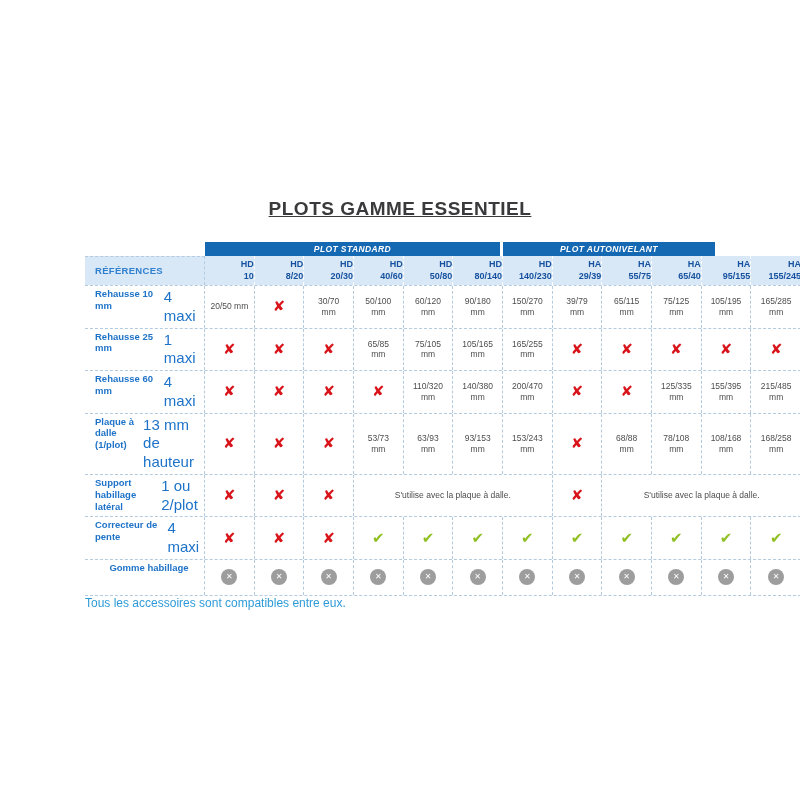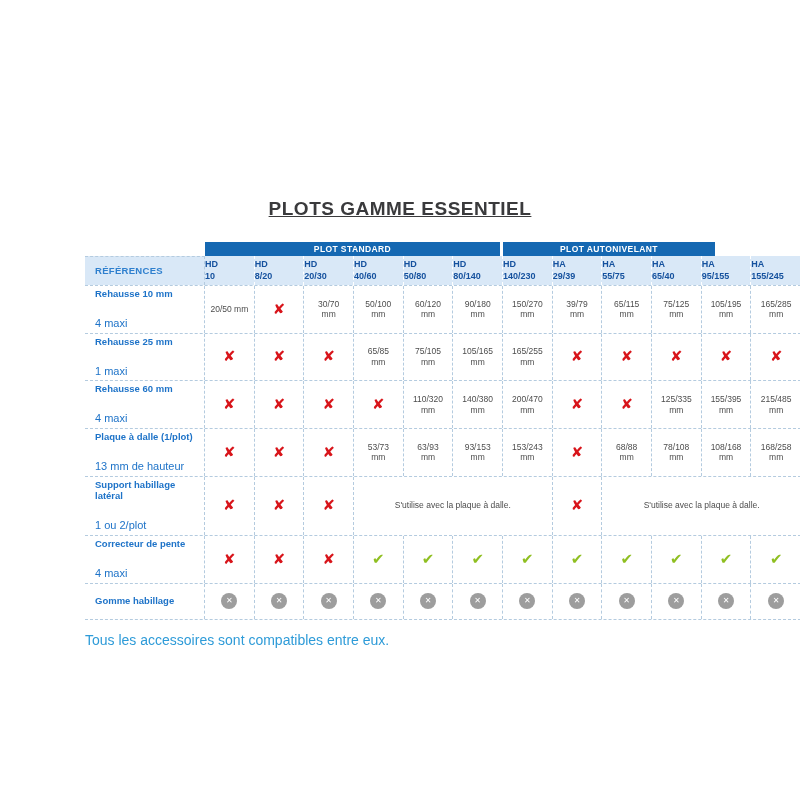--- a/index.html
+++ b/index.html
@@ -31,30 +31,30 @@
   }
   
   .band-row{display:flex;height:14px;}
   .band-spacer{width:120px;flex:0 0 120px;}
   .band{
     background:var(--band-blue);
     color:#fff;
     font-size:8.5px;
     font-weight:bold;
     letter-spacing:.4px;
-    display:flex;align-items:center;justify-content:center;
+    display:flex;align-items:center;justify-content:center;font-style:italic;
   }
   .band-std{flex:0 0 295px;margin-right:3px;}
   .band-auto{flex:0 0 212px;}
   
   .grid{display:grid;grid-template-columns:120px repeat(12,1fr);width:716px;}
   .header-grid{height:30px;border-bottom:1px dashed var(--dash);}
   .header-grid .cell{
     background:var(--header-bg);
-    display:flex;flex-direction:column;align-items:flex-start;justify-content:center;
+    display:flex;flex-direction:column;align-items:flex-end;justify-content:center;
     font-size:9px;font-weight:bold;color:var(--header-text);line-height:1.25;
     border-right:1px dashed #ffffff;
   }
   .header-grid .cell:last-child{border-right:none;}
   .header-grid .ref-cell{
     align-items:flex-start;justify-content:center;
     padding-left:10px;
     color:var(--ref-text);
     font-size:9.5px;
     letter-spacing:.3px;
@@ -65,25 +65,25 @@
   .row{border-bottom:1px dashed var(--dash);min-height:31px;}
   .row.tall{min-height:36px;}
   .cellb{
     display:flex;align-items:center;justify-content:center;
     border-right:1px dashed var(--dash);
     text-align:center;
     padding:2px 1px;
   }
   .cellb:last-child{border-right:none;}
   .label-cell{
-    flex-direction:column;align-items:flex-start;justify-content:center;
+    flex-direction:row;align-items:flex-start;justify-content:center;
     padding-left:10px;text-align:left;
   }
   .label-main{font-size:9.5px;font-weight:bold;color:var(--label-blue);line-height:1.25;}
-  .label-sub{font-size:11px;color:var(--label-blue);line-height:1.25;margin-top:17px;}
+  .label-sub{font-size:15px;color:var(--label-blue);line-height:1.25;}
   .val{font-size:8.5px;color:var(--value-gray);line-height:1.25;white-space:pre-line;}
   .note-cell .val{font-size:8.5px;}
   .x-mark{
     font-family:"DejaVu Sans", sans-serif;
     color:var(--x-red);font-size:15px;font-weight:bold;line-height:1;
     transform:scaleY(.95);
   }
   .check-mark{
     font-family:"DejaVu Sans", sans-serif;
     color:var(--check-green);font-size:15px;font-weight:bold;line-height:1;
@@ -91,22 +91,22 @@
   .dot{
     width:16px;height:16px;border-radius:50%;
     background:var(--dot-gray);
     display:flex;align-items:center;justify-content:center;
   }
   .dot span{
     font-family:"DejaVu Sans", sans-serif;
     color:#ffffff;font-size:8px;font-weight:bold;line-height:1;
   }
   .footnote{
-    margin-top:12px;
-    font-size:14px;
+    margin-top:0;
+    font-size:12px;
     color:var(--note-blue);
   }
 </style>
 </head>
 <body>
 
 <div class="page">
   <h1 class="page-title">PLOTS GAMME ESSENTIEL</h1>
 
   <div>

